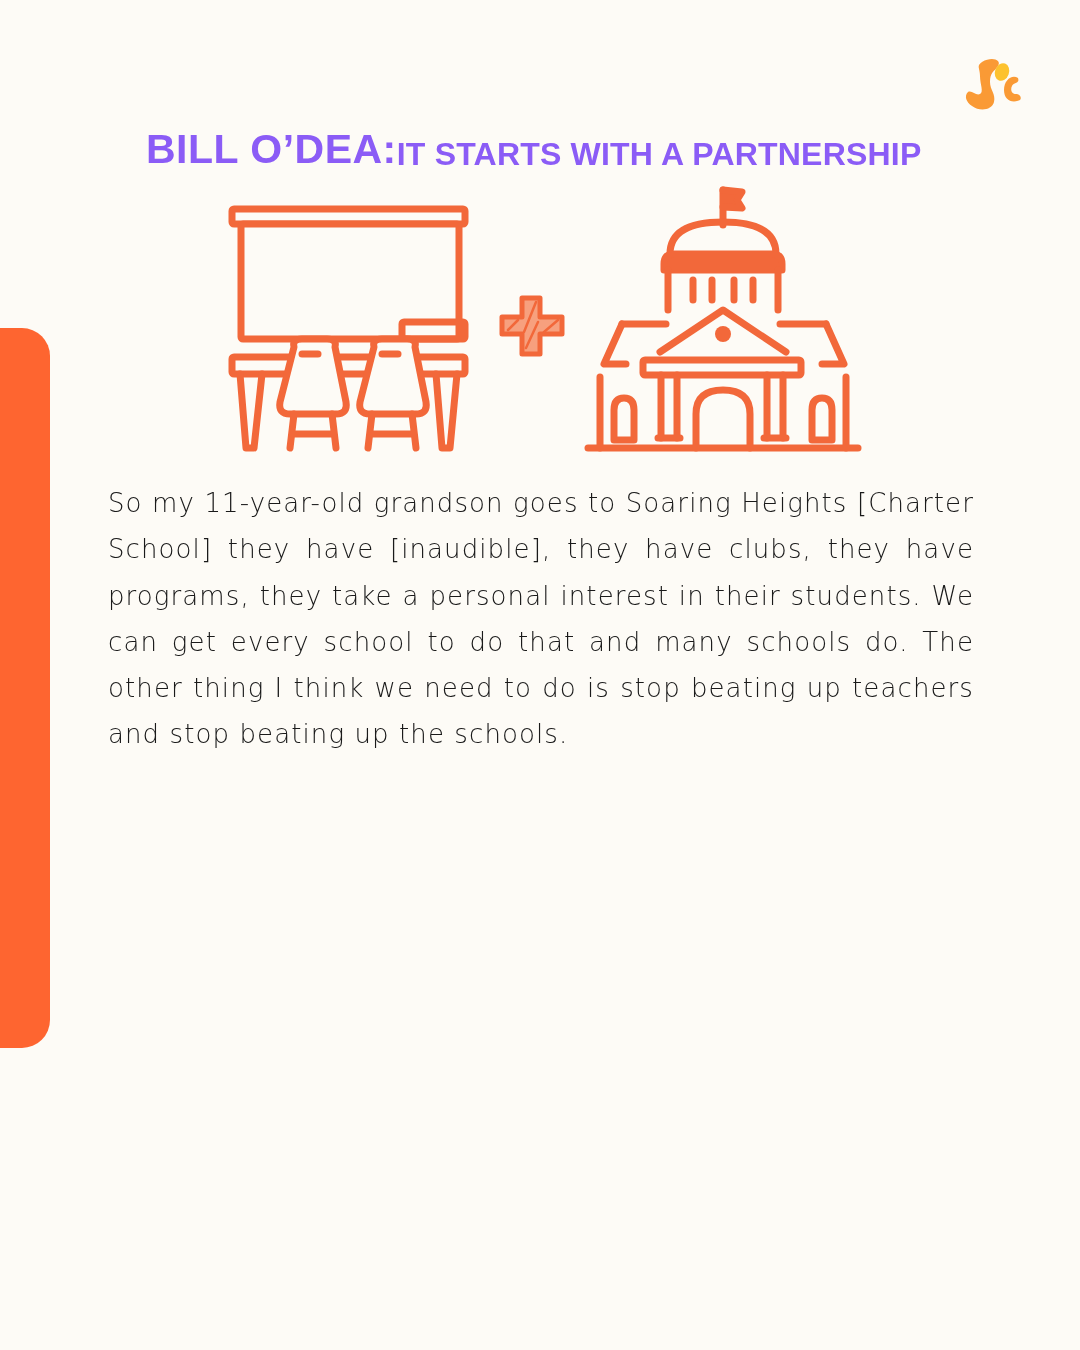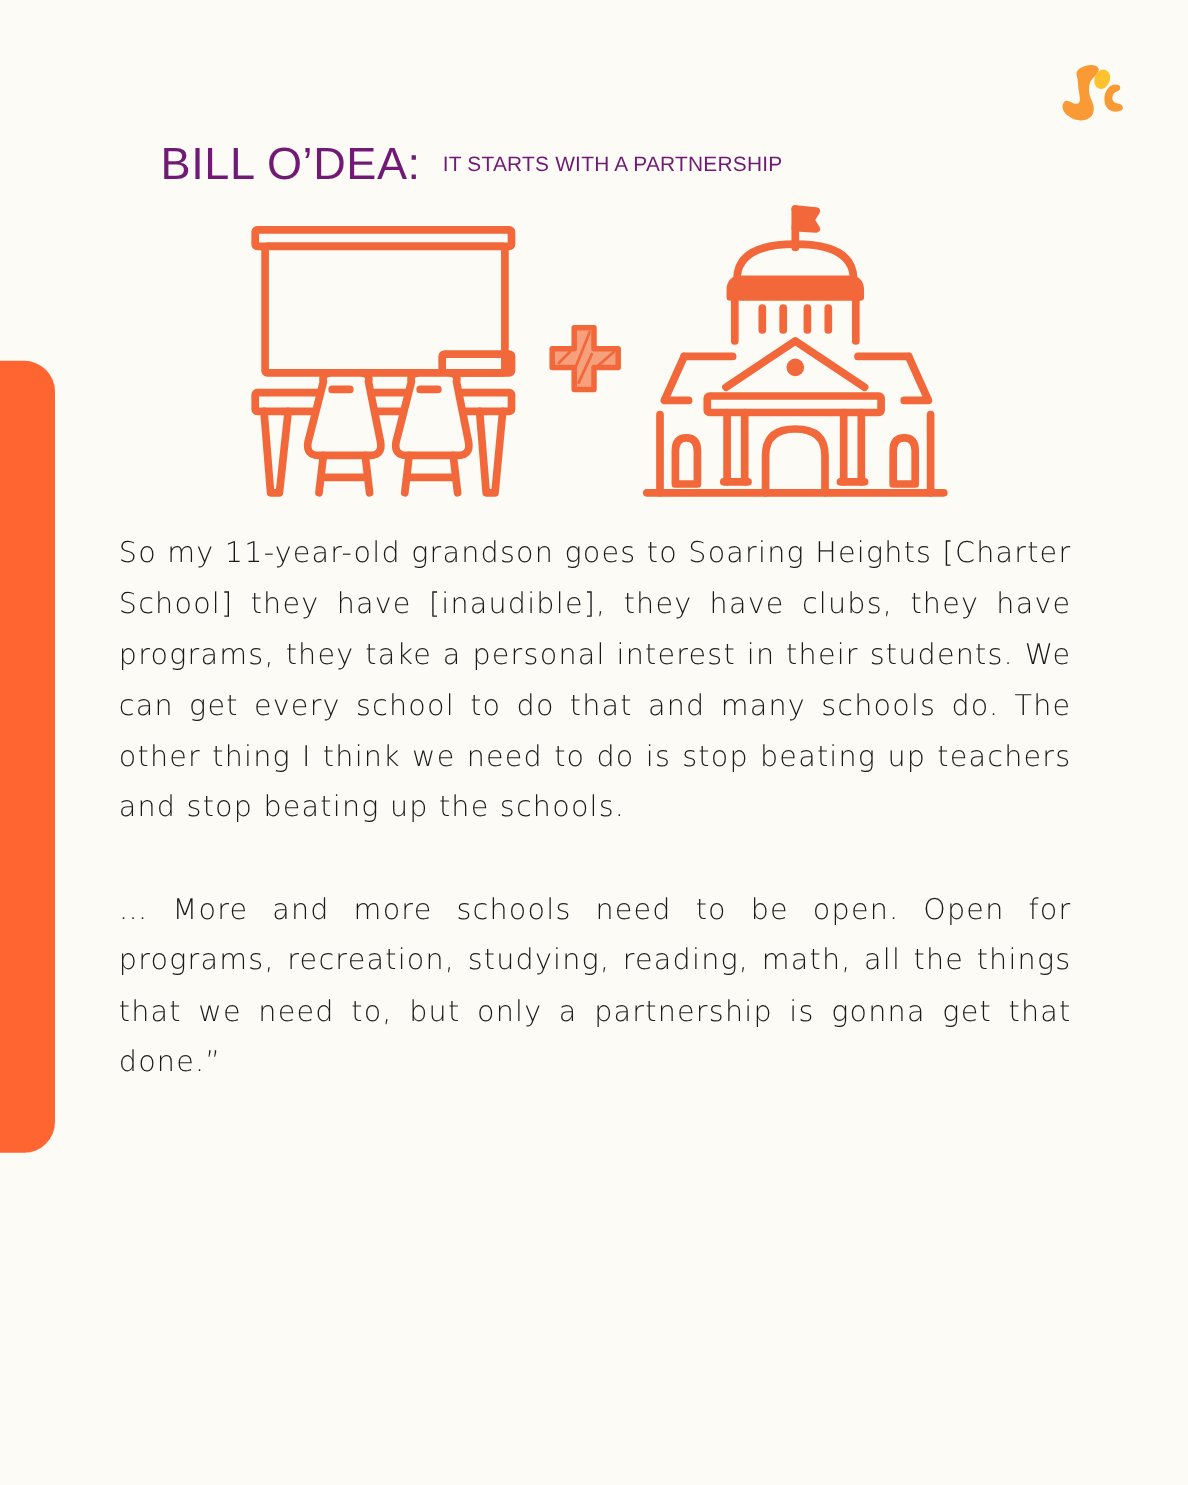--- a/index.html
+++ b/index.html
@@ -29,33 +29,32 @@
       top: 56px;
       width: 62px;
       height: 56px;
     }
     .title-row {
       position: absolute;
       left: 146px;
       top: 126px;
       width: 800px;
       display: flex;
-      align-items: center;
-      color: #701a75;
+      align-items: flex-end;
+      color: #8b5cf6;
       font-family: "Liberation Sans", sans-serif;
-      font-weight: normal;
+      font-weight: bold;
       white-space: nowrap;
     }
     .title-main {
       font-size: 41px;
       letter-spacing: 0.5px;
     }
     .title-sub {
-      font-size: 19px;
-      margin-left: 20px;
+      font-size: 32px;
       letter-spacing: 0.2px;
     }
     .illustration {
       position: absolute;
       left: 222px;
       top: 182px;
       width: 650px;
       height: 275px;
     }
     .quote {
@@ -134,14 +133,13 @@
     <path d="M378 195 L378 266 M624 195 L624 266"></path>
     <path d="M474 266 L474 232 Q474 208 501 208 Q528 208 528 232 L528 266"></path>
     <path d="M392 258 L392 228 Q392 216 402 216 Q412 216 412 228 L412 258 Z"></path>
     <path d="M590 258 L590 228 Q590 216 600 216 Q610 216 610 228 L610 258 Z"></path>
     <path d="M366 266 L636 266"></path>
   </g>
 </svg>
 
 <div class="quote">
   <p class="last-justify">So my 11-year-old grandson goes to Soaring Heights [Charter School] they have [inaudible], they have clubs, they have programs, they take a personal interest in their students. We can get every school to do that and many schools do. The other thing I think we need to do is stop beating up teachers and stop beating up the schools.</p>
-  <p class="last-justify">… More and more schools need to be open. Open for programs, recreation, studying, reading, math, all the things that we need to, but only a partnership is gonna get that done.”</p>
 </div>
 
 </body></html>

